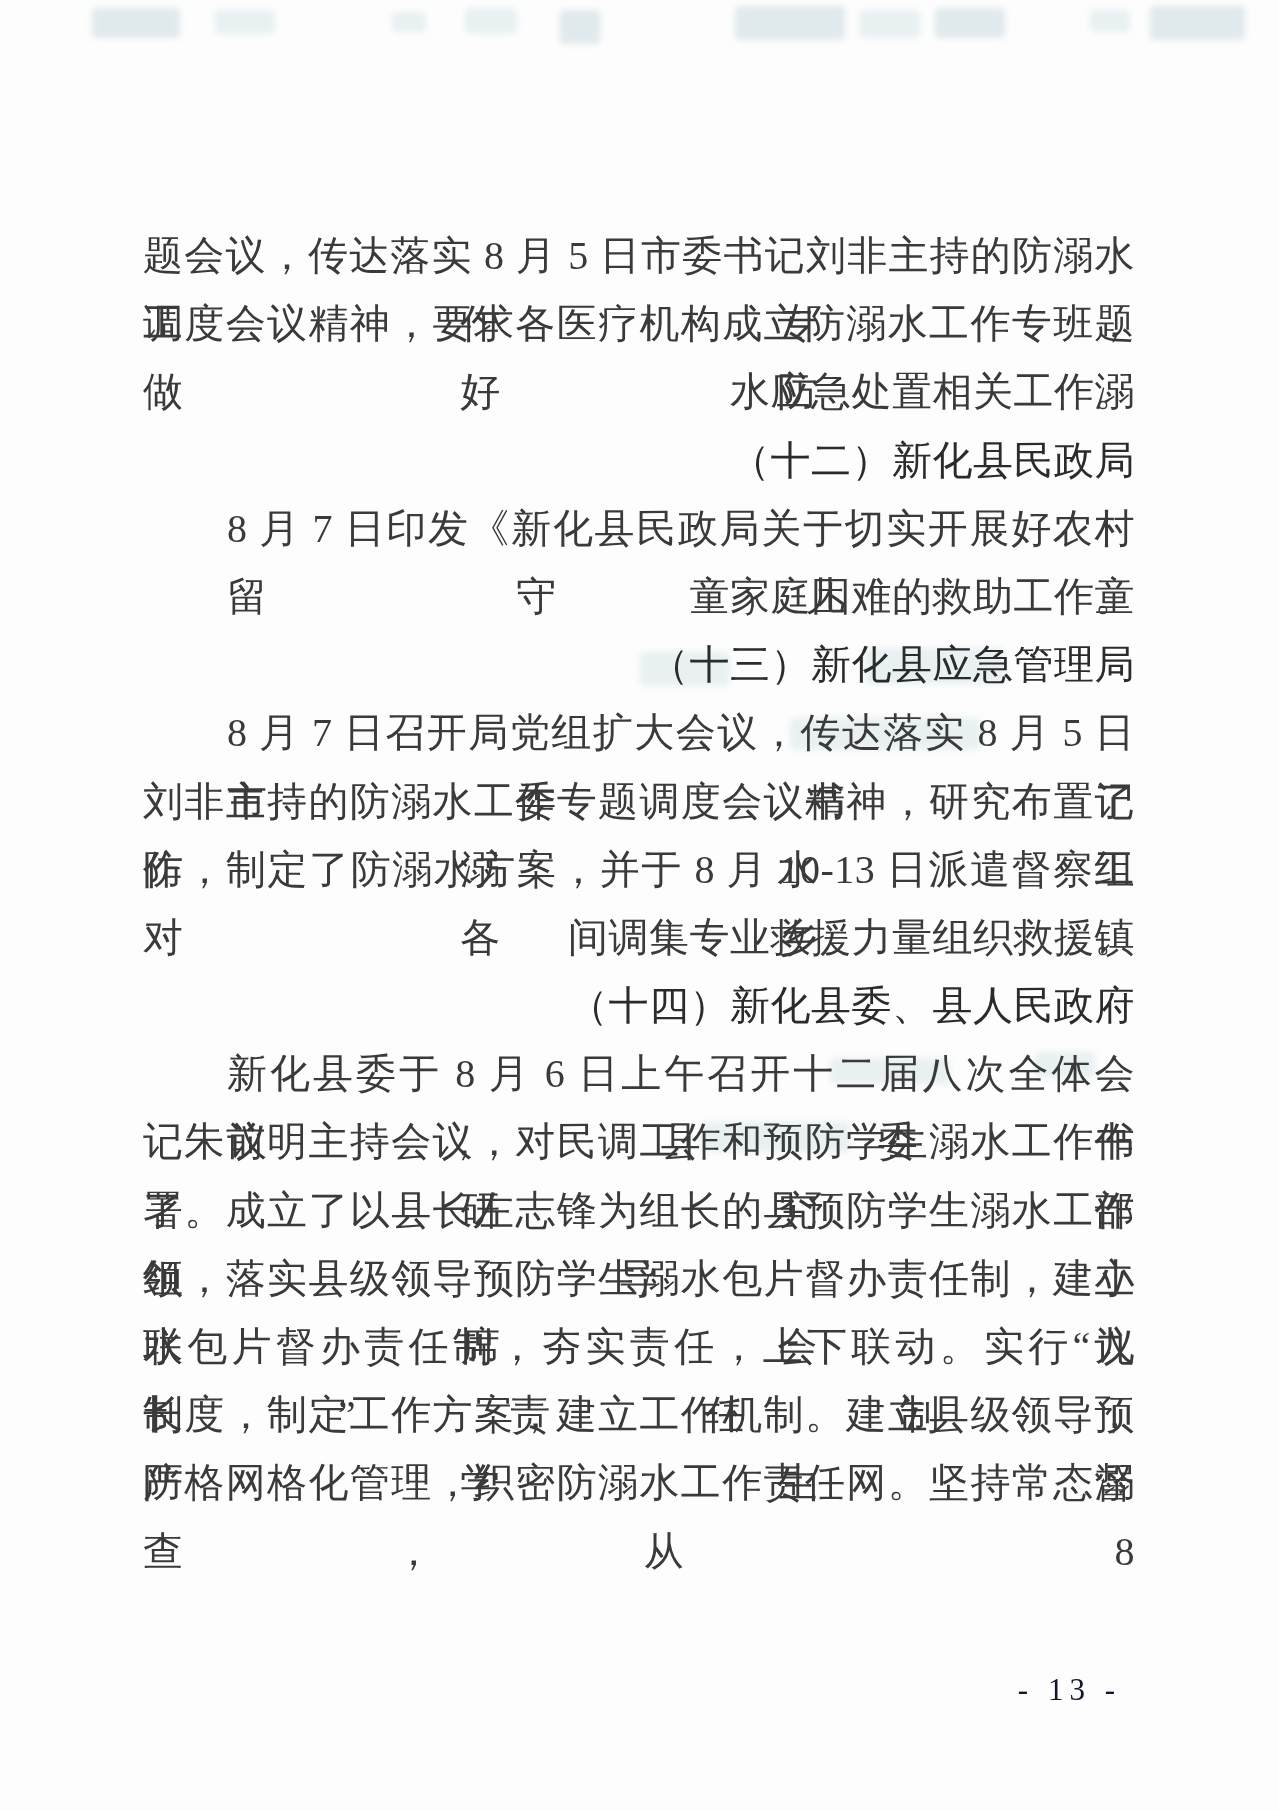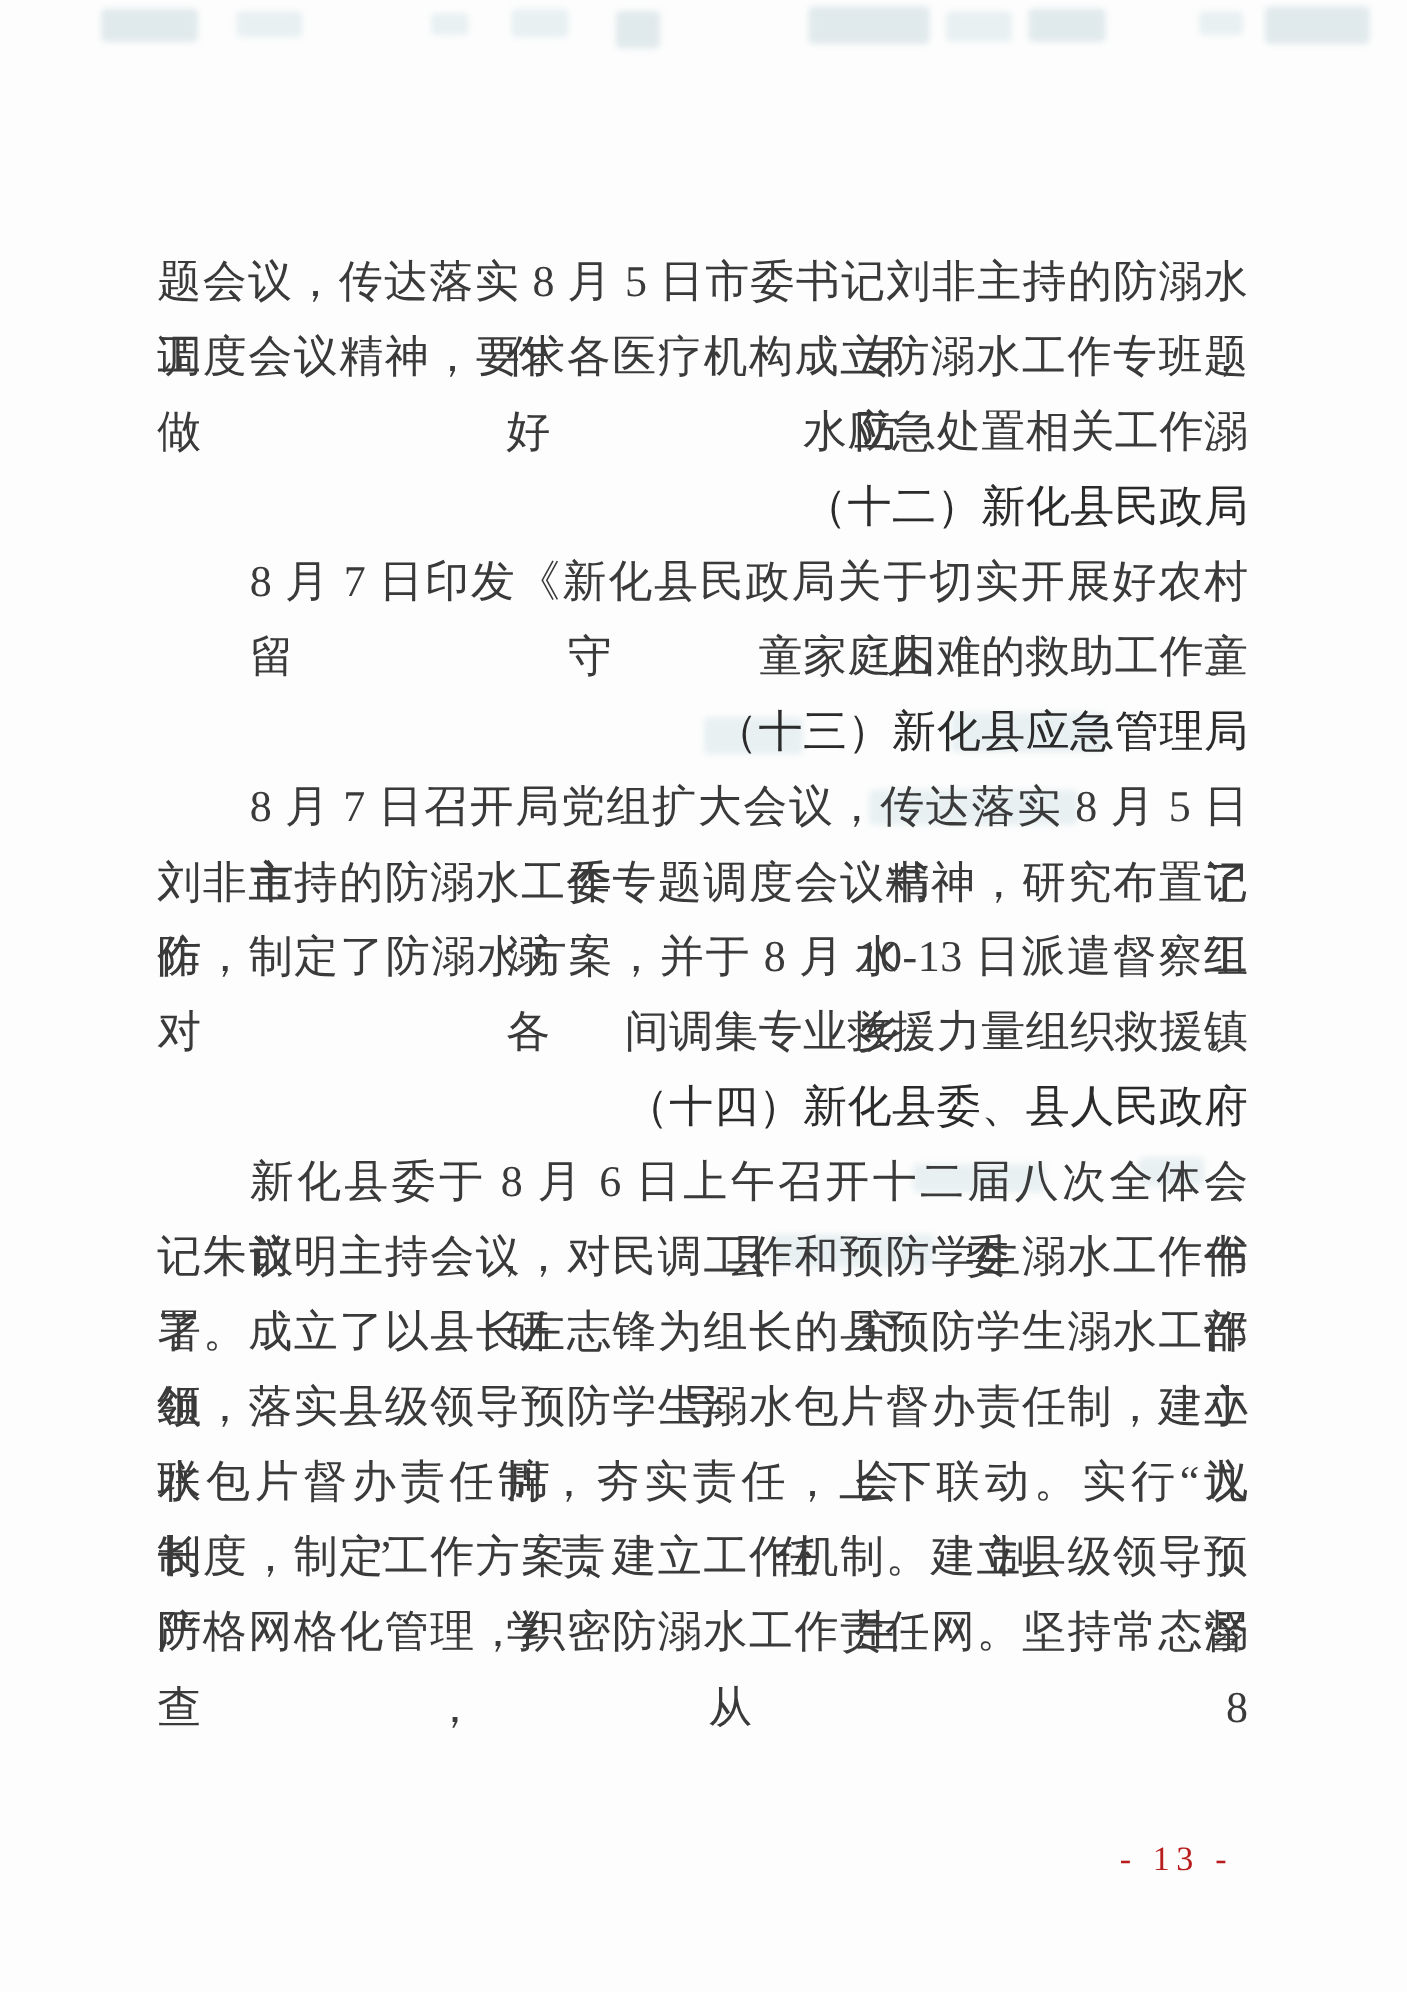--- a/index.html
+++ b/index.html
@@ -49,21 +49,21 @@
   .line.indent { padding-left: 84px; }
   .line.heading {
     font-weight: 400;
     color: #2b2b2b;
   }
   .page-number {
     position: absolute;
     top: 1672px;
     right: 158px;
     font-size: 31px;
-    color: #b91c1c;
+    color: #0f172a;
     letter-spacing: 6px;
   }
 </style>
 </head>
 <body>
 
 <div class="page">
 
   <div>
     <span class="smudge dark" style="left:92px;  top:8px;  width:88px; height:30px;"></span>

